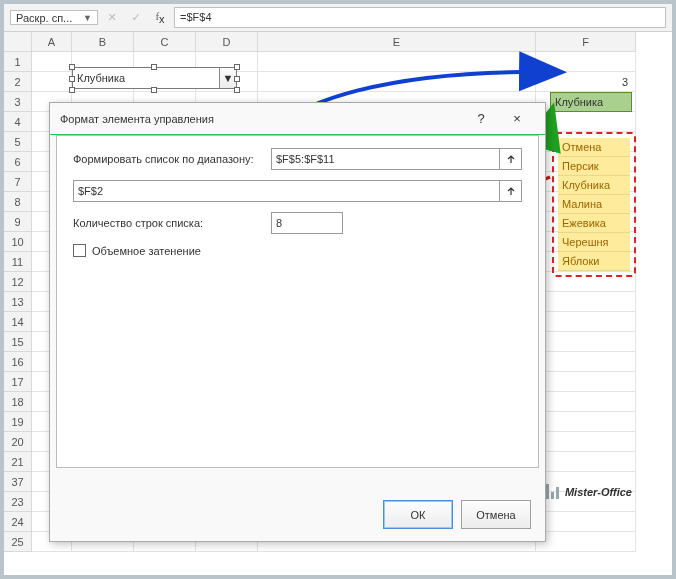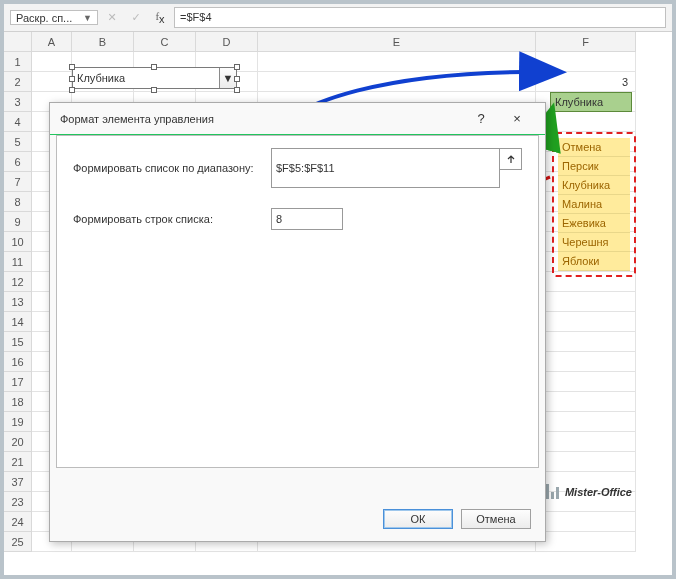--- a/index.html
+++ b/index.html
@@ -23,27 +23,27 @@
 .dlg-title{height:32px;display:flex;align-items:center;padding:0 10px;border-bottom:1px solid #22c55e;color:#333}
 .dlg-title .sp{flex:1}
 .dlg-title .cbtn{width:36px;height:24px;display:flex;align-items:center;justify-content:center;font-size:13px;color:#333}
 .tabs{display:flex;padding:6px 6px 0 6px;gap:0}
 .tab{padding:5px 9px;border:1px solid transparent;border-bottom:none;background:#f9f9f9;color:#333;cursor:pointer}
 .tab.active{background:#fff;border-color:#bcbcbc;position:relative;top:1px}
 .tabpane{background:#fff;border:1px solid #bcbcbc;margin:0 6px;height:333px;padding:12px 16px}
 .row{display:flex;align-items:center;margin-bottom:10px}
 .row .lbl{width:198px;color:#333}
 .refbox{flex:1;display:flex}
-.refbox input{flex:1;height:40px;border:1px solid #999;padding:0 4px;font-size:11px;background:#fff}
+.refbox input{flex:1;height:22px;border:1px solid #999;padding:0 4px;font-size:11px;background:#fff}
 .refbox .pick{width:22px;height:22px;border:1px solid #999;border-left:none;background:#fff;display:flex;align-items:center;justify-content:center}
 .numbox{width:72px;height:22px;border:1px solid #999;padding:0 4px;font-size:11px}
 .chk{display:flex;align-items:center;gap:6px;margin-top:6px}
 .chk .box{width:13px;height:13px;border:1px solid #666;background:#fff}
 .dlg-btns{position:absolute;bottom:12px;right:14px;display:flex;gap:8px}
-.btn{min-width:70px;height:20px;border:1px solid #a0a0a0;background:linear-gradient(#fdfdfd,#ececec);display:flex;align-items:center;justify-content:center;cursor:pointer}
+.btn{min-width:70px;height:29px;border:1px solid #a0a0a0;background:linear-gradient(#fdfdfd,#ececec);display:flex;align-items:center;justify-content:center;cursor:pointer}
 .btn.primary{border-color:#4a90d9;box-shadow:0 0 0 1px #9ec7ec inset}
 .listbox{position:absolute;border:2.5px dashed #e02020;border-radius:4px;padding:4px}
 .listcell{background:#ffeb9c;color:#9c6500;height:19px;display:flex;align-items:center;padding:0 4px;border-bottom:1px solid #e9d78a;width:72px}
 .f3cell{position:absolute;background:#a9d08e;border:1px solid #5c8a3a;height:20px;display:flex;align-items:center;padding:0 4px;width:82px}
 .f2cell{position:absolute;height:20px;display:flex;align-items:center;justify-content:flex-end;padding:0 4px;width:82px}
 svg.overlay{position:absolute;left:0;top:0;pointer-events:none}
 .callout{position:absolute;left:143px;top:380px;background:#f1ffde;border:2px solid #7db53a;border-radius:7px;padding:8px 18px;font-size:14px;font-weight:bold;color:#333;box-shadow:0 1px 2px rgba(0,0,0,0.2)}
 .watermark{position:absolute;right:40px;bottom:76px;display:flex;align-items:center;gap:2px;color:#9aa7ad;font-size:15px;font-style:italic;font-weight:600}
 .watermark .bars{display:flex;align-items:flex-end;gap:2px;margin-right:4px}
 .watermark .bars span{width:3px;background:#9aa7ad;display:block}
@@ -325,23 +325,35 @@
       <div class="refbox">
         <input value="$F$5:$F$11" style="">
         <div class="pick">
           <svg width="10" height="10">
               <path d="M5 9 L5 2 M2 5 L5 2 L8 5" stroke="#333" fill="none" stroke-width="1.2"></path>
             </svg>
         </div>
       </div>
     </div>
     <div class="row">
+      <div class="refbox">
+        <input value="$F$2" style="">
+        <div class="pick">
+          <svg width="10" height="10">
+              <path d="M5 9 L5 2 M2 5 L5 2 L8 5" stroke="#333" fill="none" stroke-width="1.2"></path>
+            </svg>
+        </div>
+      </div>
     </div>
     <div class="row">
-      <div class="lbl">Формировать строк списка:</div>
+      <div class="lbl">Количество строк списка:</div>
       <input class="numbox" value="8" style="">
+    </div>
+    <div class="chk">
+      <div class="box"></div>
+      <span>Объемное затенение</span>
     </div>
   </div>
   <div class="dlg-btns">
     <div class="btn primary">ОК</div>
     <div class="btn">Отмена</div>
   </div>
 </div>
 
 </body></html>

